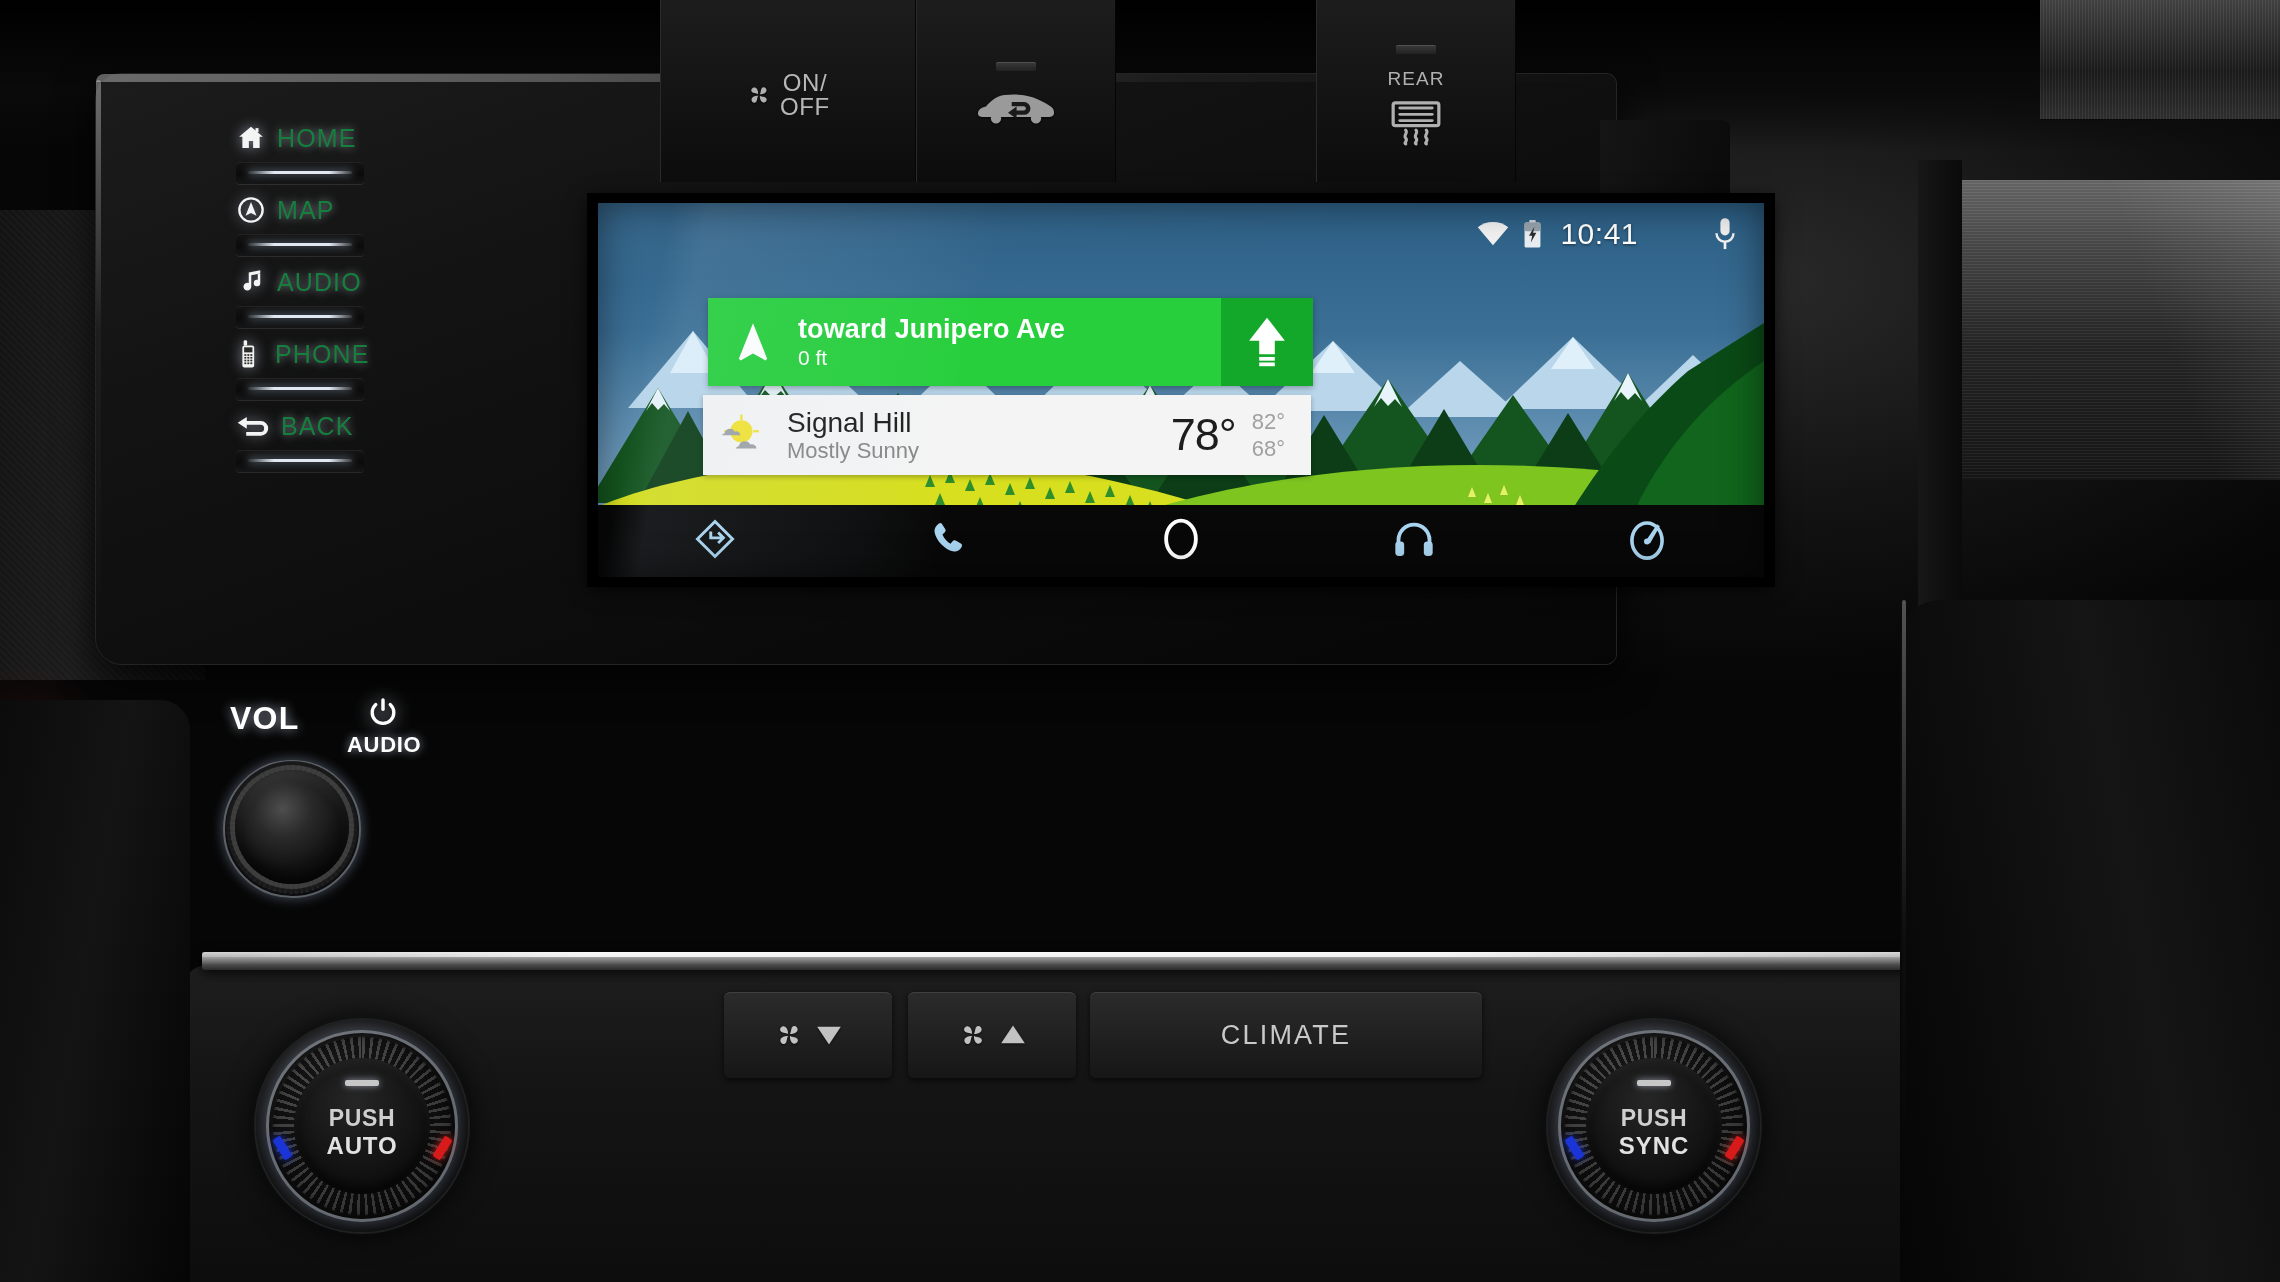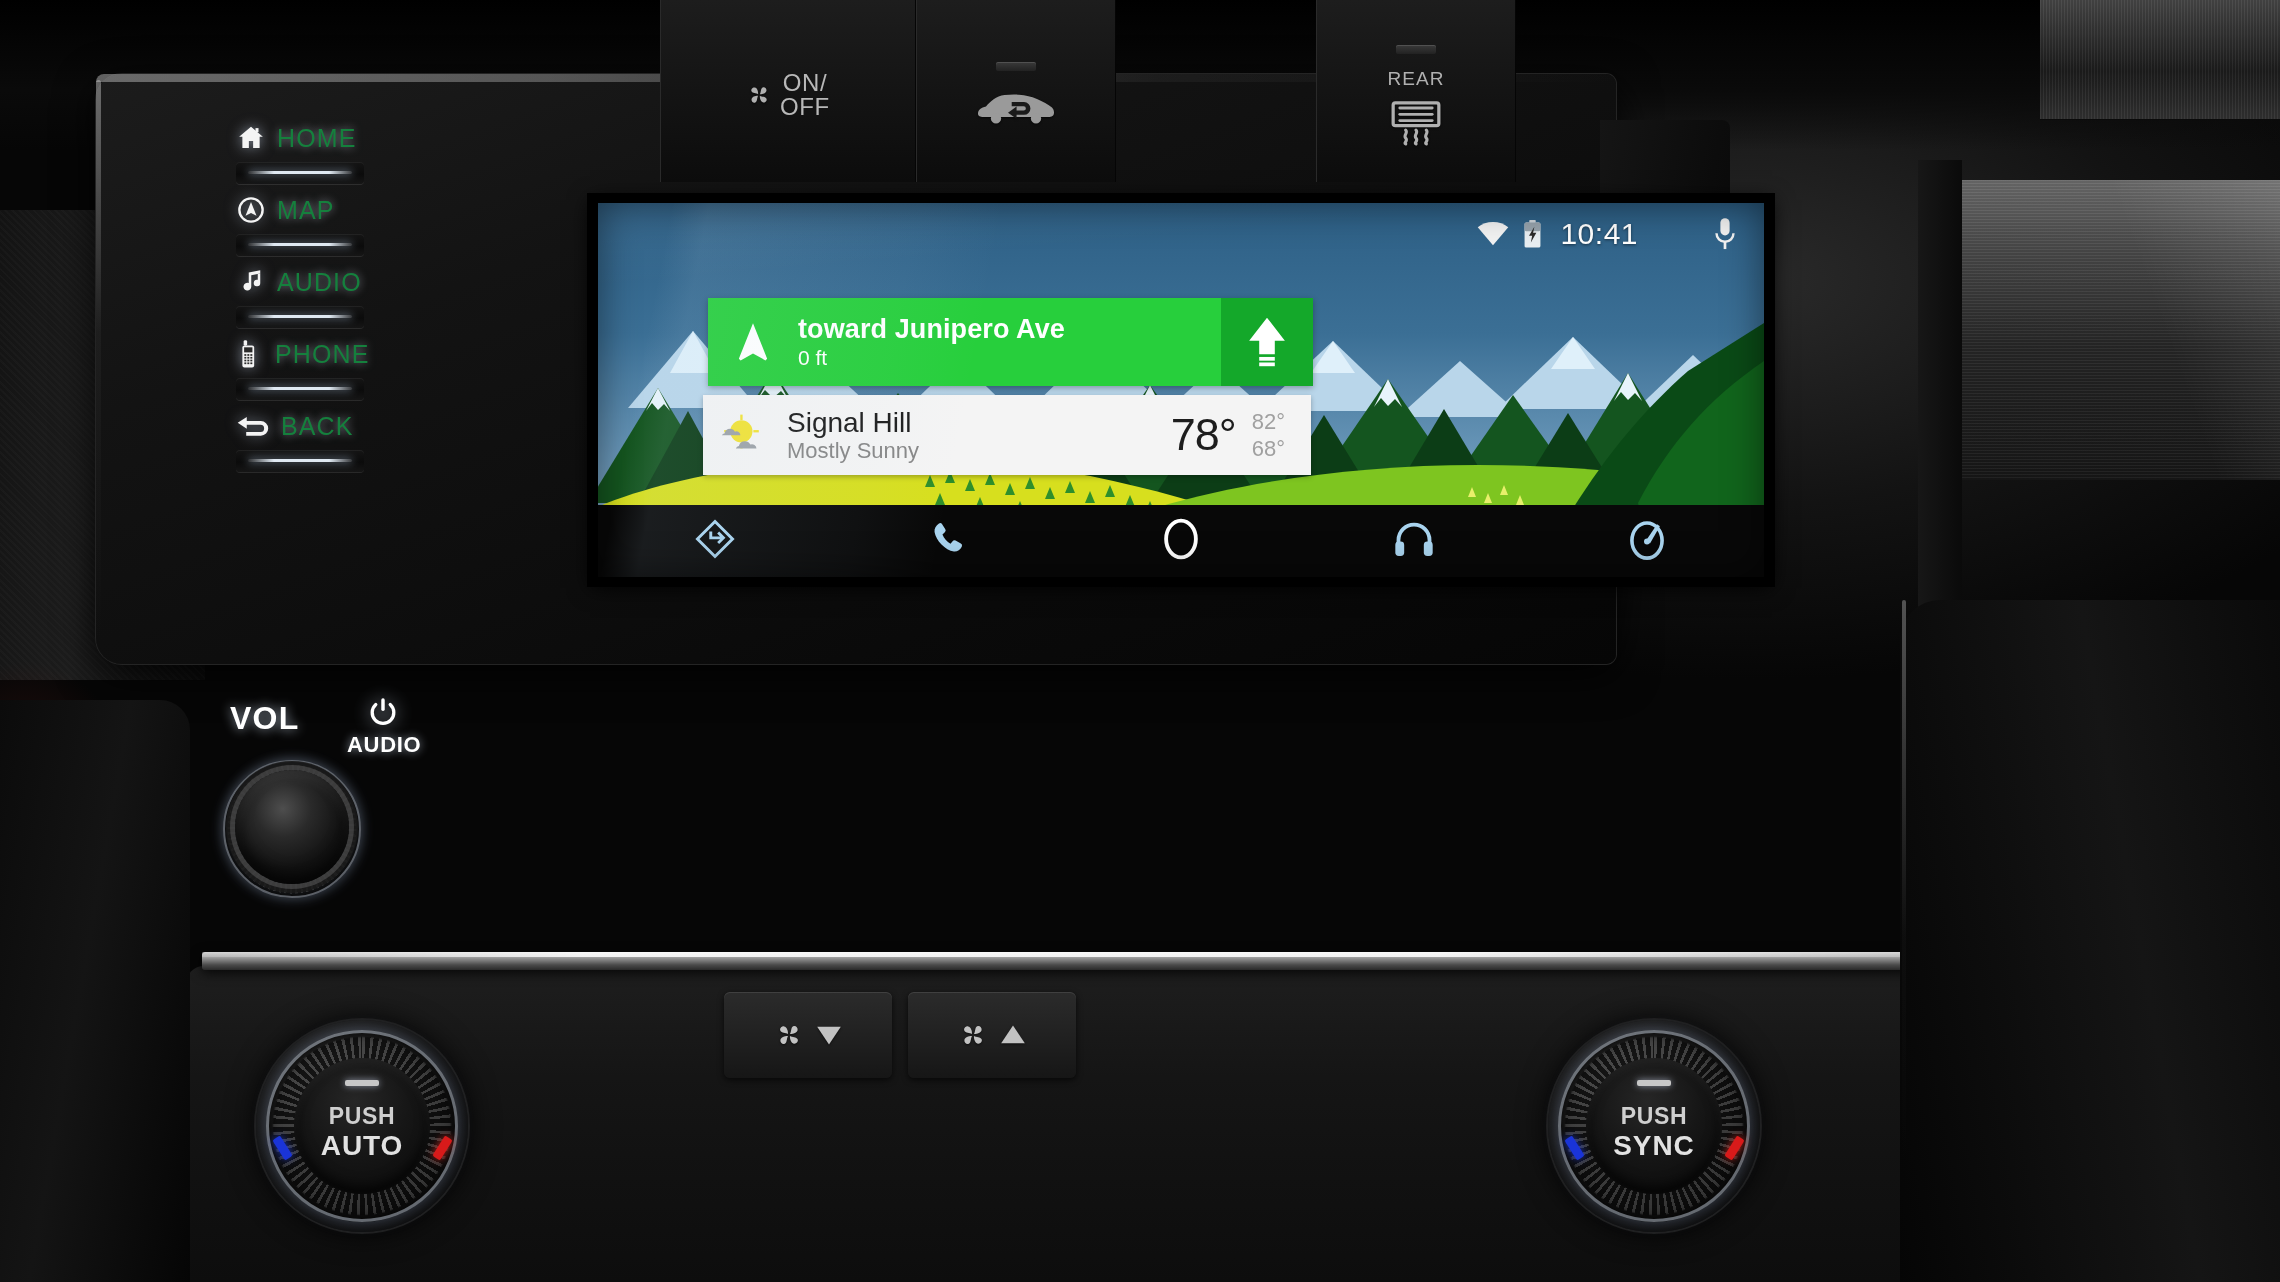--- a/index.html
+++ b/index.html
@@ -293,21 +293,21 @@
     background: radial-gradient(circle at 45% 32%, #262626 0%, #161616 45%, #090909 100%);
     box-shadow: inset 0 3px 10px rgba(255,255,255,.07), inset 0 -6px 14px rgba(0,0,0,.85);
     display:flex; flex-direction:column; align-items:center; justify-content:center;
   }
   .tk-dash {
     position:absolute; left:50%; top:22px; transform:translateX(-50%);
     width:34px; height:6px; border-radius:2px; background:#c7c7c7;
     box-shadow:0 0 7px rgba(220,230,255,.6);
   }
   .tk-push { color:#cfcfcf; font-size:23px; font-weight:bold; letter-spacing:.7px; margin-top:12px; }
-  .tk-mode { color:#e2e2e2; font-size:28px; font-weight:bold; letter-spacing:.9px; }
+  .tk-mode { color:#e2e2e2; font-size:24px; font-weight:bold; letter-spacing:.9px; }
   .tk-blue, .tk-red {
     position:absolute; width:9px; height:24px; border-radius:2px;
   }
   .tk-blue { background:#1a34d8; box-shadow:0 0 8px rgba(40,70,240,.8); }
   .tk-red  { background:#d81a1a; box-shadow:0 0 8px rgba(240,50,40,.8); }
 
   
   .bolster-left {
     position:absolute; left:0; top:700px; width:190px; height:582px;
     background: linear-gradient(100deg,#0b0b0b,#141414 45%,#050505);
@@ -705,20 +705,23 @@
           </g>
         </svg>
     </span>
     <span class="ico-gray">
       <svg width="26" height="22" viewBox="0 0 22 18">
           <polygon points="11,1 21,16 1,16" fill="#c2c2c2"></polygon>
         </svg>
     </span>
   </div>
 
+  <div class="climbtn" style="left:1090px; top:992px; width:392px;">
+    <span class="climbtn-label">CLIMATE</span>
+  </div>
 
   <div class="botbtn" style="left:660px; width:256px;">
     <div style="display:flex; align-items:center; gap:8px;">
       <span class="ico-gray">
         <svg width="26" height="26" viewBox="0 0 24 24">
             <g fill="#b0b0b0">
               <path d="M11.2 11.2C9.4 10 6 10.6 5.1 8.6c-.8-1.8 1-3.8 3-3.5 2.3.4 3.3 3.7 3.1 6.1z"></path>
               <path d="M12.8 11.2c1.2-1.9.6-5.3 2.6-6.2 1.8-.8 3.8 1 3.5 3-.4 2.3-3.7 3.3-6.1 3.2z"></path>
               <path d="M12.8 12.8c1.8 1.2 5.2.6 6.1 2.6.8 1.8-1 3.8-3 3.5-2.3-.4-3.3-3.7-3.1-6.1z"></path>
               <path d="M11.2 12.8c-1.2 1.9-.6 5.3-2.6 6.2-1.8.8-3.8-1-3.5-3 .4-2.3 3.7-3.3 6.1-3.2z"></path>

